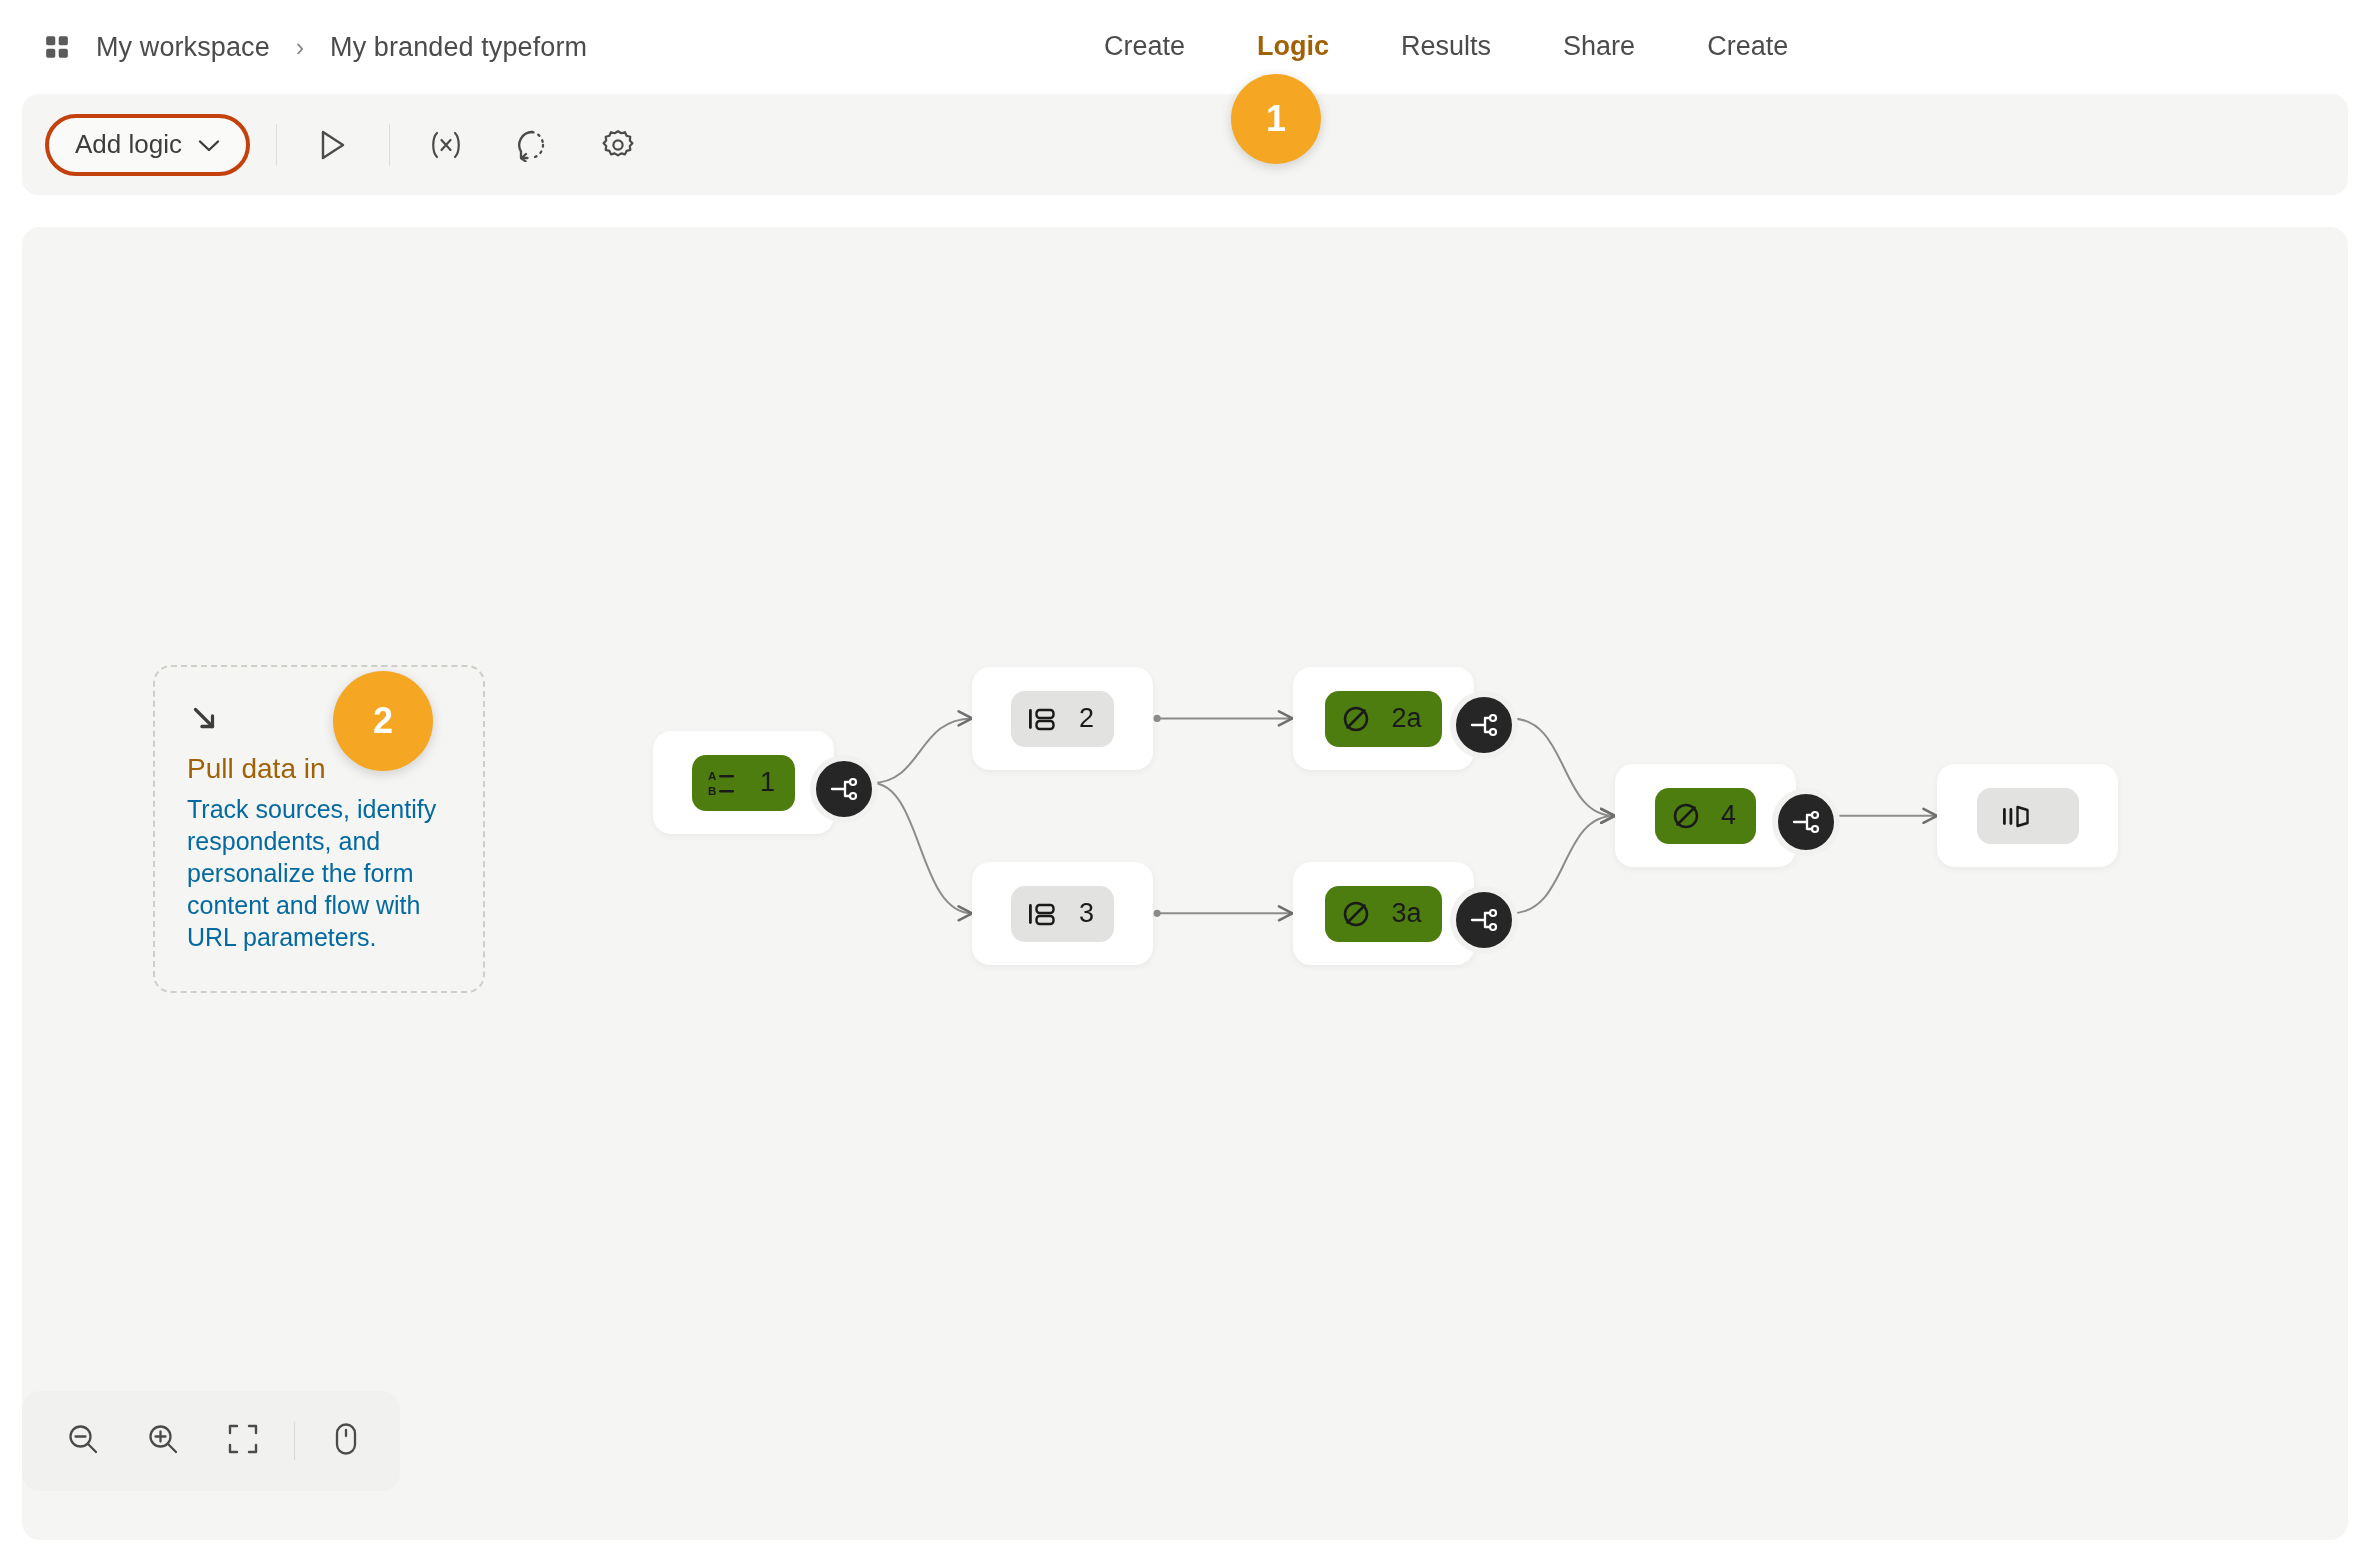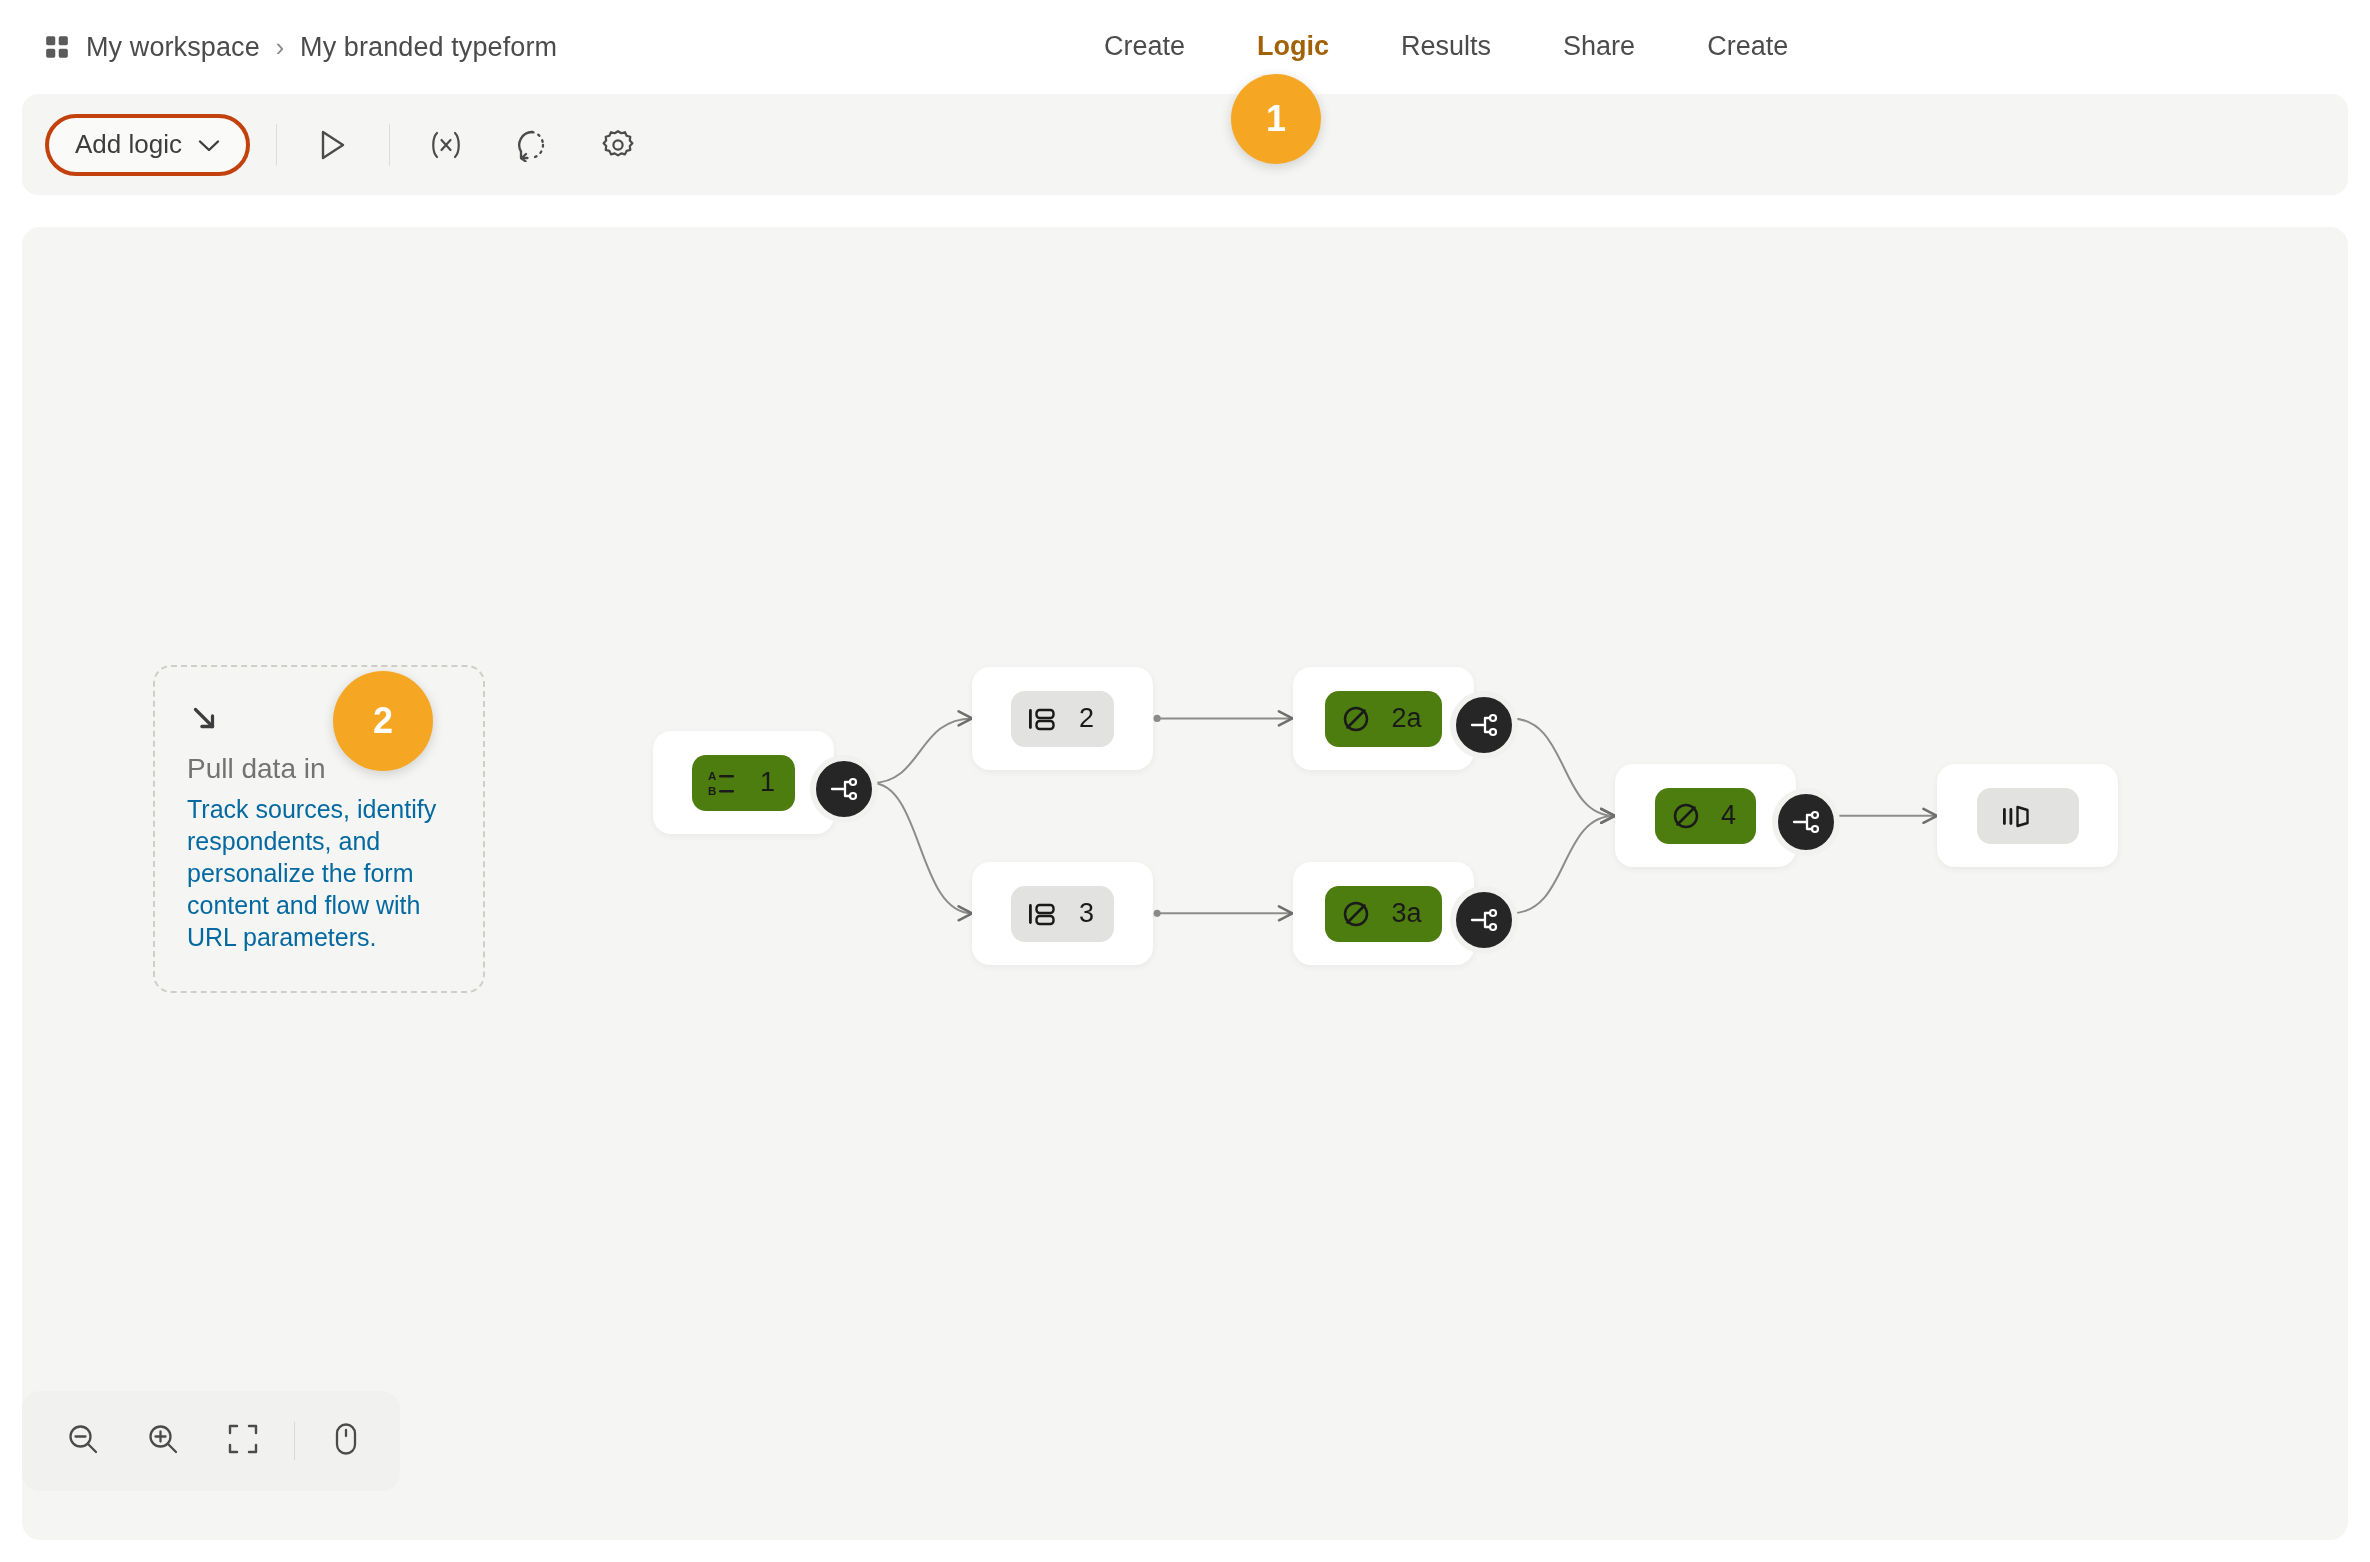--- a/index.html
+++ b/index.html
@@ -20,21 +20,21 @@
     display: flex;
     align-items: center;
     background: #ffffff;
   }
   .breadcrumb {
     position: absolute;
     left: 44px;
     top: 26px;
     display: flex;
     align-items: center;
-    gap: 16px;
+    gap: 26px;
     height: 42px;
   }
   .grid-icon { display: block; width: 26px; height: 26px; }
   .crumb-text {
     font-size: 27px;
     color: #4b4b4b;
     letter-spacing: 0.1px;
     white-space: nowrap;
   }
   .crumb-sep { font-size: 25px; color: #8a8a8a; line-height: 1; }
@@ -135,21 +135,21 @@
     width: 332px;
     height: 328px;
     border: 2px dashed #cfcfca;
     border-radius: 18px;
     padding: 34px 30px 0 32px;
     cursor: pointer;
   }
   .pull-arrow { width: 34px; height: 34px; display: block; margin-bottom: 18px; }
   .pull-title {
     font-size: 28px;
-    color: #737373;
+    color: #a16207;
     margin-bottom: 8px;
     white-space: nowrap;
   }
   .pull-desc {
     font-size: 25px;
     color: #0369a1;
     line-height: 1.28;
     max-width: 271px;
   }
 

